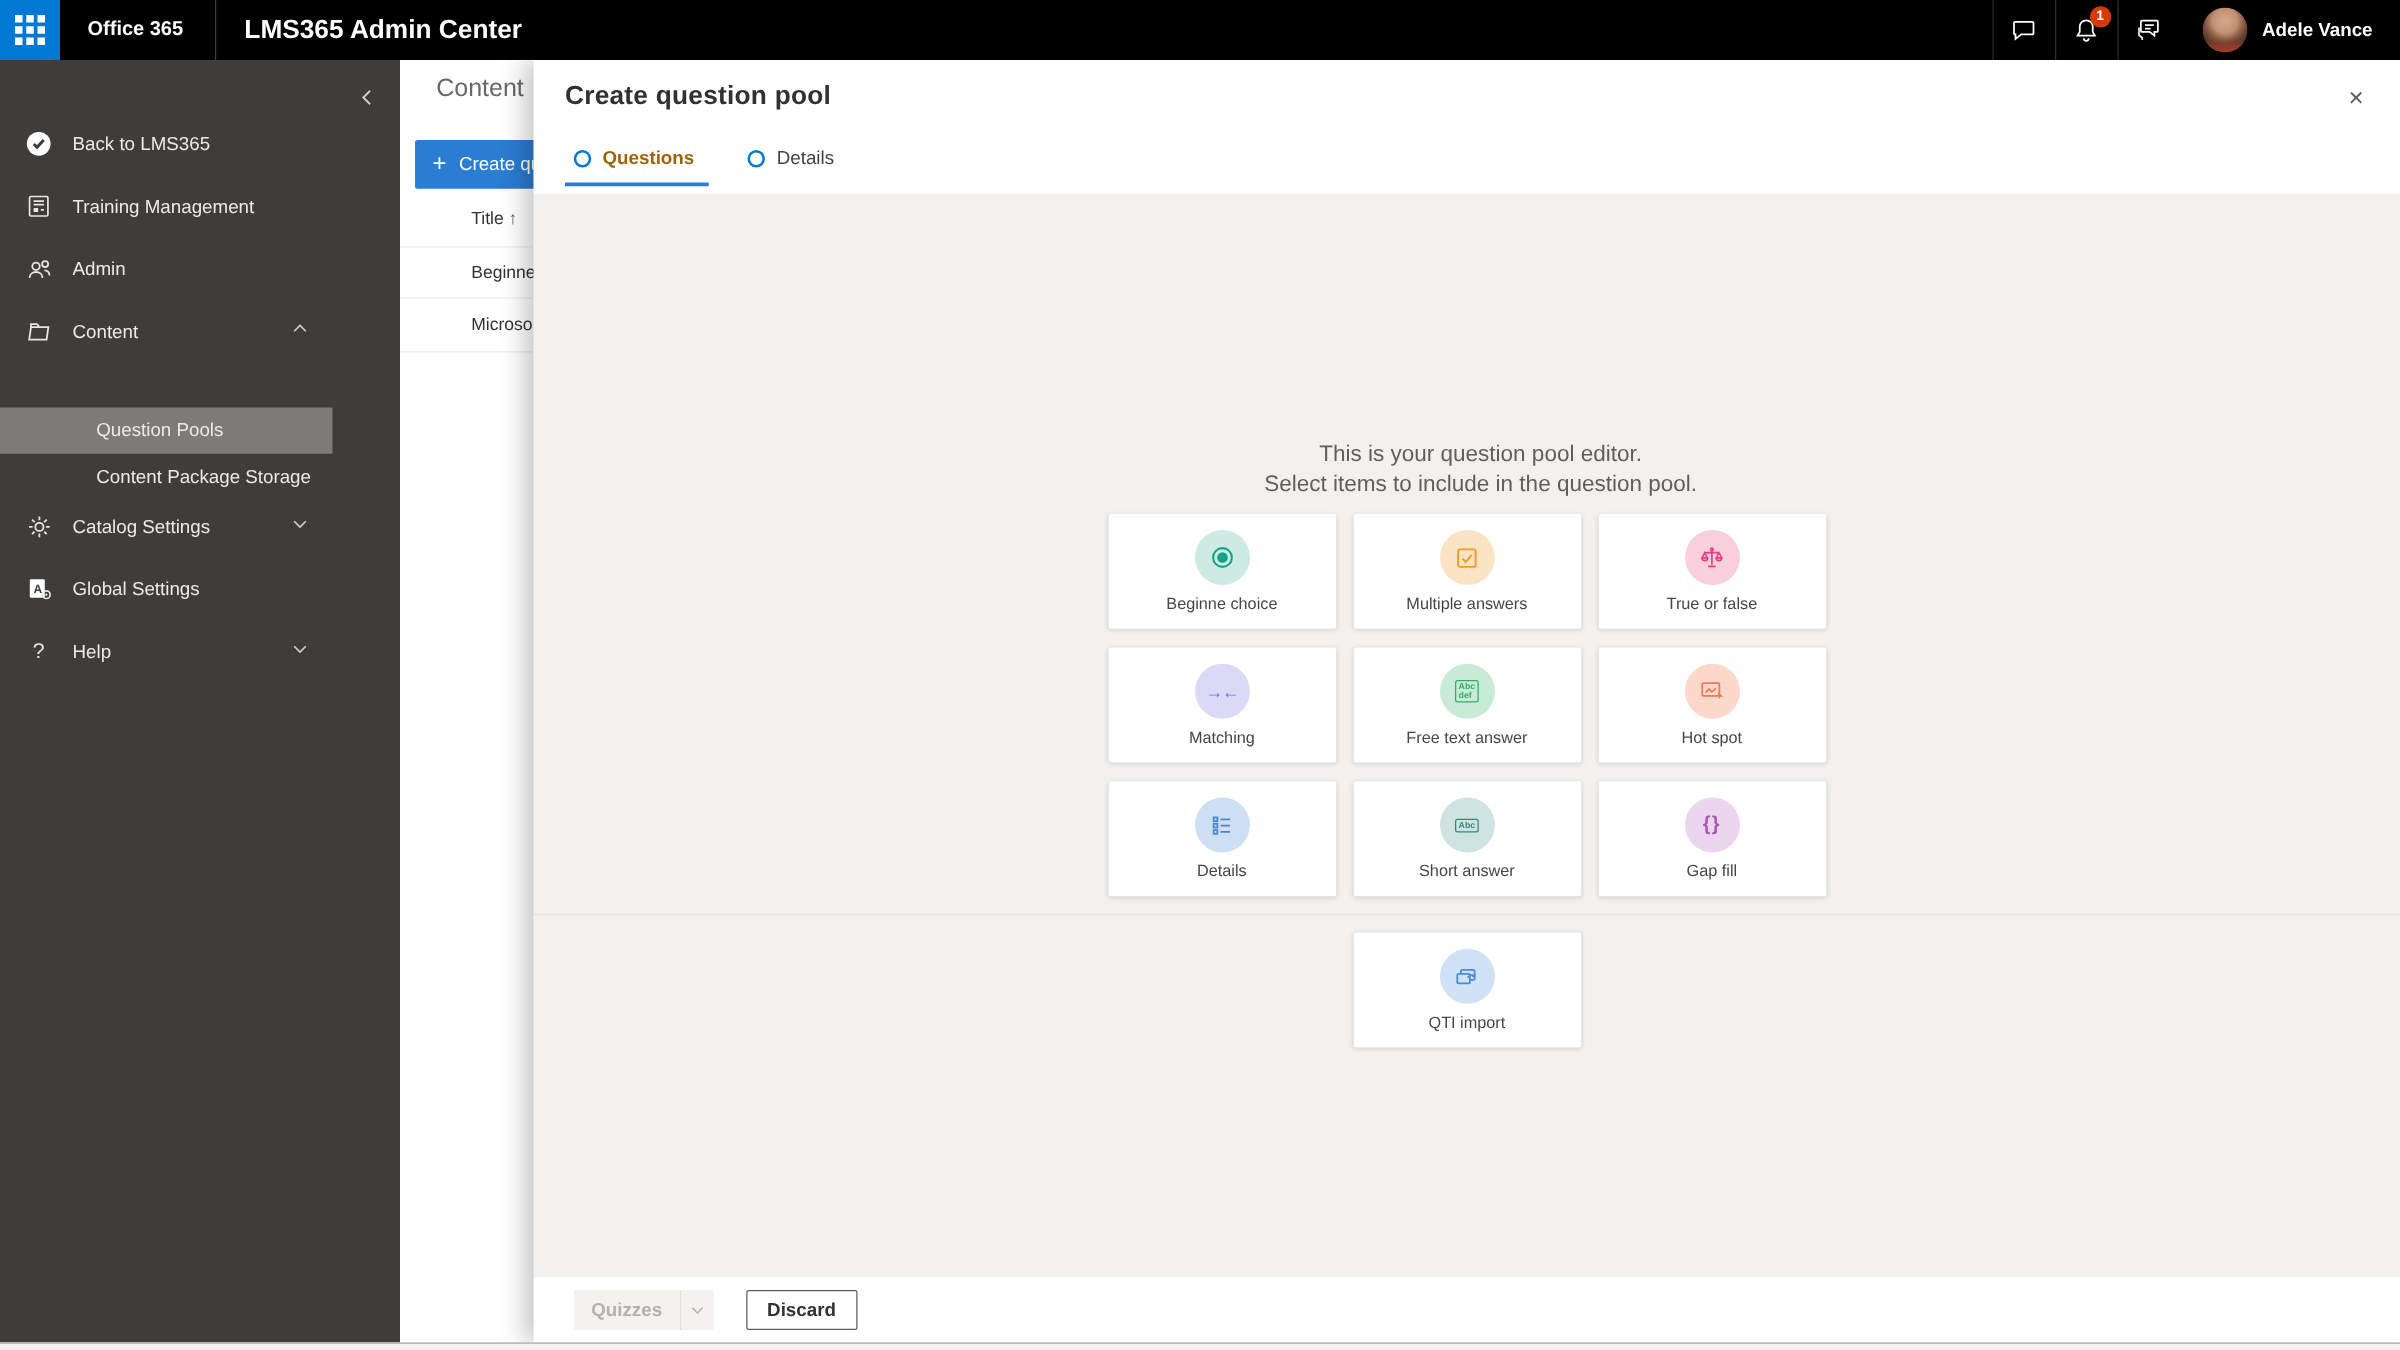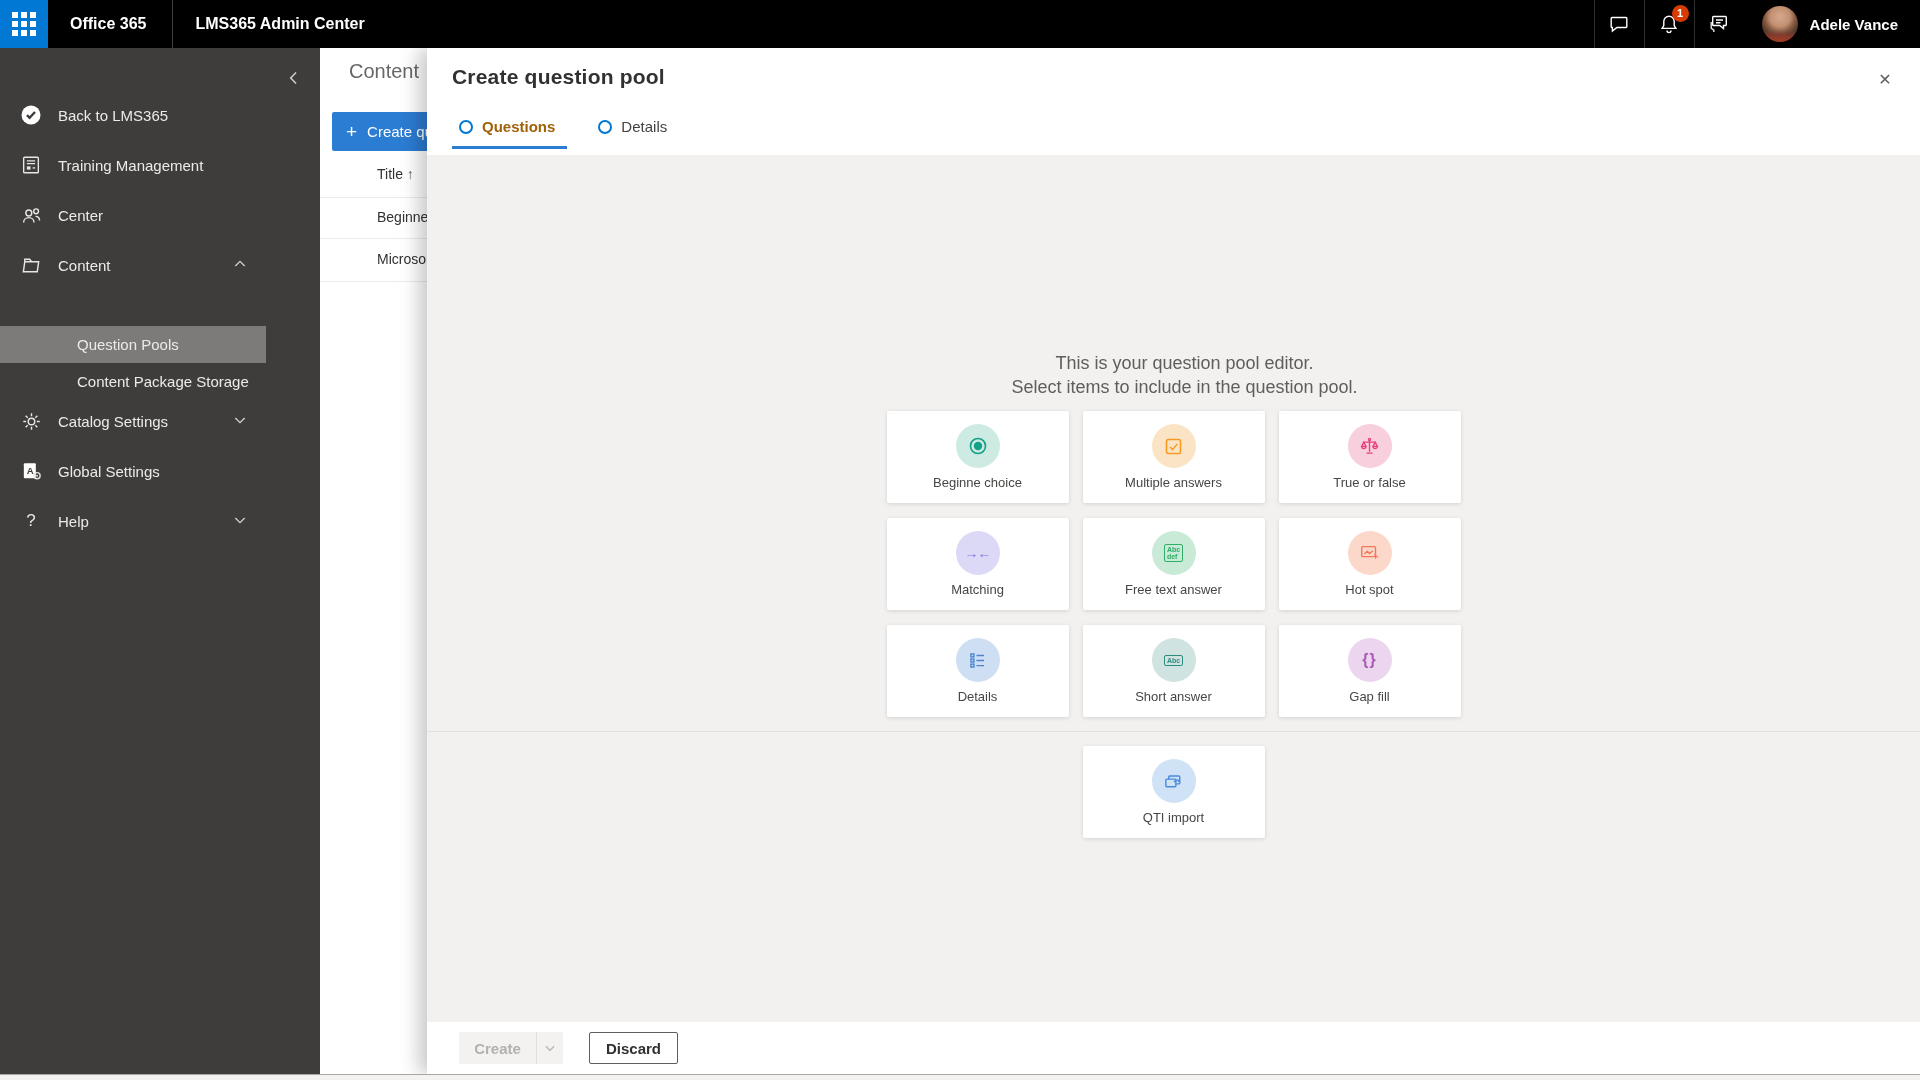--- a/index.html
+++ b/index.html
@@ -8,21 +8,21 @@
 
   
   .topbar { position:absolute; left:0; top:0; width:1920px; height:48px;
     background:#000; color:#fff; display:flex; align-items:stretch; z-index:60;font-weight:bold; }
   .waffle-btn { width:48px; height:48px; background:#0078d4; display:flex;
     align-items:center; justify-content:center; cursor:pointer; }
   .waffle { display:grid; grid-template-columns:repeat(3,6px); grid-gap:3px; }
   .waffle span { width:6px; height:6px; background:#fff; }
   .tb-brand { display:flex; align-items:center; padding:0 26px 0 22px; font-size:16px; }
   .tb-divider { width:1px; height:48px; background:#3d3d3d; }
-  .tb-title { display:flex; align-items:center; padding:0 22px; font-size:16px; }
+  .tb-title { display:flex; align-items:center; padding:0 22px; font-size:21px; }
   .tb-right { margin-left:auto; display:flex; align-items:stretch; }
   .tb-iconbtn { width:50px; display:flex; align-items:center; justify-content:center;
     position:relative; border-left:1px solid #2e2e2e; cursor:pointer; }
   .tb-iconbtn:last-of-type { border-right:1px solid #2e2e2e; }
   .tb-badge { position:absolute; top:5px; right:5px; min-width:17px; height:17px;
     border-radius:9px; background:#d83b01; color:#fff; font-size:11px; line-height:17px;
     text-align:center; padding:0 3px; }
   .tb-user { display:flex; align-items:center; gap:12px; padding:0 22px 0 18px; cursor:pointer; }
   .tb-avatar { width:36px; height:36px; border-radius:50%;
     background:
@@ -199,21 +199,21 @@
 
     <div class="sb-item" style="top:142px;">
       <span class="sb-ico">
         <svg width="23" height="23" viewBox="0 0 24 24" fill="none" stroke="currentColor" stroke-width="1.5">
             <circle cx="9.2" cy="9.4" r="3.1"></circle>
             <path d="M3.8 19.2c0-3 2.4-5 5.4-5s5.4 2 5.4 5"></path>
             <circle cx="16.8" cy="7.6" r="2.5"></circle>
             <path d="M16.2 12.9c2.6.1 4.2 1.9 4.2 4.3"></path>
           </svg>
       </span>
-      <span class="sb-label">Center</span>
+      <span class="sb-label">Admin</span>
     </div>
 
     <div class="sb-item" style="top:192px;">
       <span class="sb-ico">
         <svg width="23" height="23" viewBox="0 0 24 24" fill="none" stroke="currentColor" stroke-width="1.5">
             <path d="M3.5 18.5 5 8h14.5L18 18.5zM5 8V5.5h5l1.8 2"></path>
           </svg>
       </span>
       <span class="sb-label">Content</span>
       <span class="sb-chev">
@@ -410,21 +410,21 @@
               </svg>
           </span>
           <span class="qcard-label">QTI import</span>
         </div>
       </div>
     </div>
 
     <div class="panel-footer">
       <div class="footer-inner">
         <div class="split-btn">
-          <button class="split-main" disabled="">Create</button>
+          <button class="split-main" disabled="">Quizzes</button>
           <button class="split-chev" disabled="">
             <svg width="14" height="14" viewBox="0 0 24 24" fill="none" stroke="currentColor" stroke-width="2">
                 <path d="M5 9l7 7 7-7"></path>
               </svg>
           </button>
         </div>
         <button class="discard-btn">Discard</button>
       </div>
     </div>
   </div>

